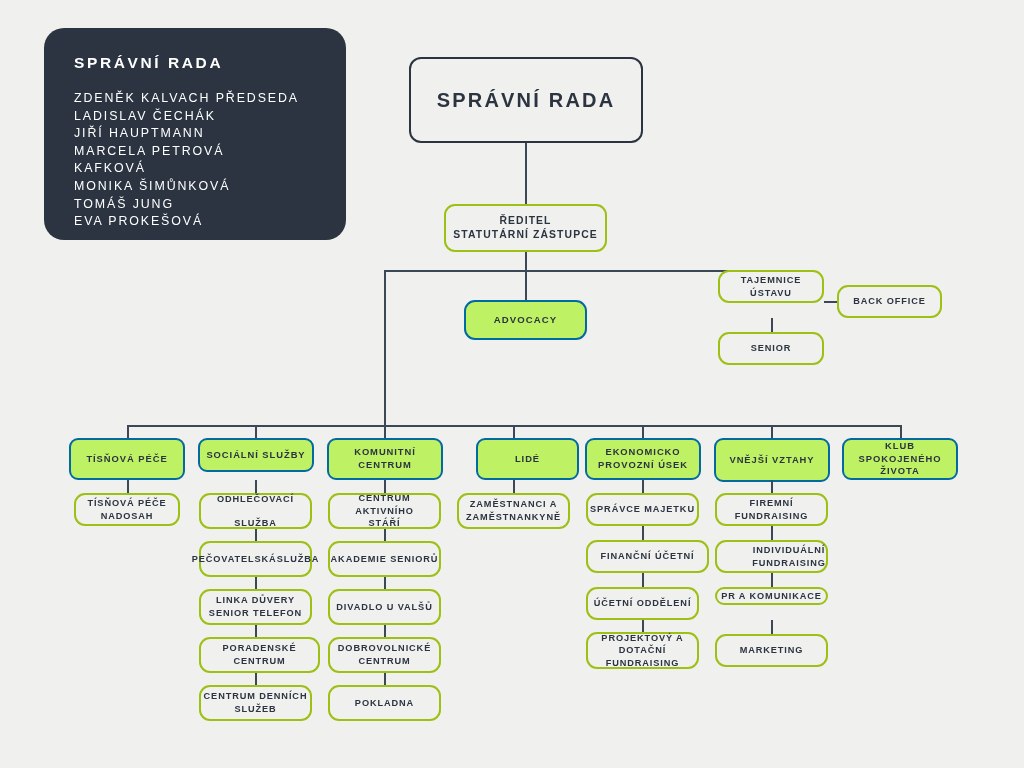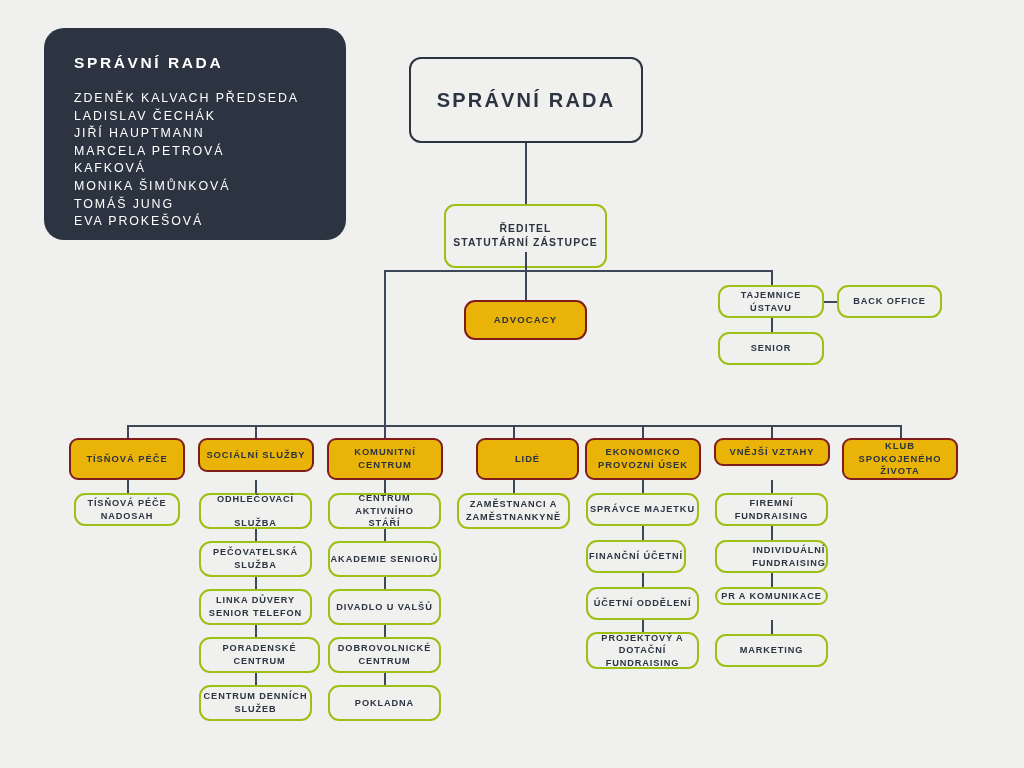--- a/index.html
+++ b/index.html
@@ -84,22 +84,22 @@
     letter-spacing: 0.9px;
     line-height: 12.6px;
   }
   .node.outline.big {
     font-size: 10.4px;
     letter-spacing: 1.1px;
     line-height: 14px;
   }
   
   .node.filled {
-    background: #eab308;
-    border: 2px solid #7f1d1d;
+    background: #bef264;
+    border: 2px solid #0369a1;
     border-radius: 11px;
     font-size: 9.6px;
     font-weight: bold;
     letter-spacing: 1.05px;
     line-height: 12.8px;
   }
   .node.filled.dept {
     border-radius: 9px;
     font-size: 9.4px;
     letter-spacing: 0.95px;
@@ -123,40 +123,40 @@
       <div class="member">EVA PROKEŠOVÁ</div>
     </div>
   </div>
 
   <div class="node root" style="left:409px; top:57px; width:234px; height:86px;">
     <span>SPRÁVNÍ RADA</span>
   </div>
 
   <div class="line v" style="left:525px; top:143px; height:61px;"></div>
 
-  <div class="node outline big" style="left:444px; top:204px; width:163px; height:64px; flex-direction:column;">
+  <div class="node outline big" style="left:444px; top:204px; width:163px; height:48px; flex-direction:column;">
     <span>ŘEDITEL</span>
     <span>STATUTÁRNÍ ZÁSTUPCE</span>
   </div>
 
   <div class="line v" style="left:525px; top:252px; height:18px;"></div>
 
   <div class="line h" style="left:384px; top:270px; width:388px;"></div>
 
   <div class="line v" style="left:384px; top:270px; height:156px;"></div>
 
   <div class="line v" style="left:525px; top:270px; height:30px;"></div>
 
   <div class="line v" style="left:771px; top:270px; height:15px;"></div>
 
   <div class="node filled" style="left:464px; top:300px; width:123px; height:40px;">
     <span>ADVOCACY</span>
   </div>
 
-  <div class="node outline" style="left:718px; top:285px; width:106px; height:33px;">
+  <div class="node outline" style="left:718px; top:270px; width:106px; height:33px;">
     <span>TAJEMNICE ÚSTAVU</span>
   </div>
 
   <div class="line h" style="left:824px; top:301px; width:13px;"></div>
 
   <div class="node outline" style="left:837px; top:285px; width:105px; height:33px;">
     <span>BACK OFFICE</span>
   </div>
 
   <div class="line v" style="left:771px; top:318px; height:14px;"></div>
@@ -184,41 +184,41 @@
   <div class="node filled dept" style="left:327px; top:438px; width:116px; height:42px; flex-direction:column;">
     <span>KOMUNITNÍ CENTRUM</span>
   </div>
   <div class="node filled dept" style="left:476px; top:438px; width:103px; height:42px; flex-direction:column;">
     <span>LIDÉ</span>
   </div>
   <div class="node filled dept" style="left:585px; top:438px; width:116px; height:42px; flex-direction:column;">
     <span>EKONOMICKO</span>
     <span>PROVOZNÍ ÚSEK</span>
   </div>
-  <div class="node filled dept" style="left:714px; top:438px; width:116px; height:28px; flex-direction:column;">
+  <div class="node filled dept" style="left:714px; top:438px; width:116px; height:44px; flex-direction:column;">
     <span>VNĚJŠÍ VZTAHY</span>
   </div>
   <div class="node filled dept" style="left:842px; top:438px; width:116px; height:42px; flex-direction:column;">
     <span>KLUB SPOKOJENÉHO</span>
     <span>ŽIVOTA</span>
   </div>
 
   <div class="line v" style="left:127px; top:480px; height:13px;"></div>
   <div class="node outline" style="left:74px; top:493px; width:106px; height:33px; flex-direction:column;">
     <span>TÍSŇOVÁ PÉČE</span>
     <span>NADOSAH</span>
   </div>
 
   <div class="line v" style="left:255px; top:480px; height:13px;"></div>
   <div class="node outline" style="left:199px; top:493px; width:113px; height:36px; flex-direction:column;gap:11px;">
     <span>ODHLEČOVACÍ</span>
     <span>SLUŽBA</span>
   </div>
   <div class="line v" style="left:255px; top:529px; height:12px;"></div>
-  <div class="node outline" style="left:199px; top:541px; width:113px; height:36px; flex-direction:column;border-radius:12px;">
+  <div class="node outline" style="left:199px; top:541px; width:113px; height:36px; flex-direction:row;">
     <span>PEČOVATELSKÁ</span>
     <span>SLUŽBA</span>
   </div>
   <div class="line v" style="left:255px; top:577px; height:12px;"></div>
   <div class="node outline" style="left:199px; top:589px; width:113px; height:36px; flex-direction:column;">
     <span>LINKA DŮVERY</span>
     <span>SENIOR TELEFON</span>
   </div>
   <div class="line v" style="left:255px; top:625px; height:12px;"></div>
   <div class="node outline" style="left:199px; top:637px; width:121px; height:36px; flex-direction:column;">
@@ -258,21 +258,21 @@
   <div class="node outline" style="left:457px; top:493px; width:113px; height:36px; flex-direction:column;">
     <span>ZAMĚSTNANCI A</span>
     <span>ZAMĚSTNANKYNĚ</span>
   </div>
 
   <div class="line v" style="left:642px; top:480px; height:13px;"></div>
   <div class="node outline" style="left:586px; top:493px; width:113px; height:33px; flex-direction:column;">
     <span>SPRÁVCE MAJETKU</span>
   </div>
   <div class="line v" style="left:642px; top:526px; height:14px;"></div>
-  <div class="node outline" style="left:586px; top:540px; width:100px; height:33px; flex-direction:column;">
+  <div class="node outline" style="left:586px; top:540px; width:123px; height:33px; flex-direction:column;">
     <span>FINANČNÍ ÚČETNÍ</span>
   </div>
   <div class="line v" style="left:642px; top:573px; height:14px;"></div>
   <div class="node outline" style="left:586px; top:587px; width:113px; height:33px; flex-direction:column;">
     <span>ÚČETNÍ ODDĚLENÍ</span>
   </div>
   <div class="line v" style="left:642px; top:620px; height:12px;"></div>
   <div class="node outline" style="left:586px; top:632px; width:113px; height:37px; flex-direction:column;">
     <span>PROJEKTOVÝ A</span>
     <span>DOTAČNÍ</span>

